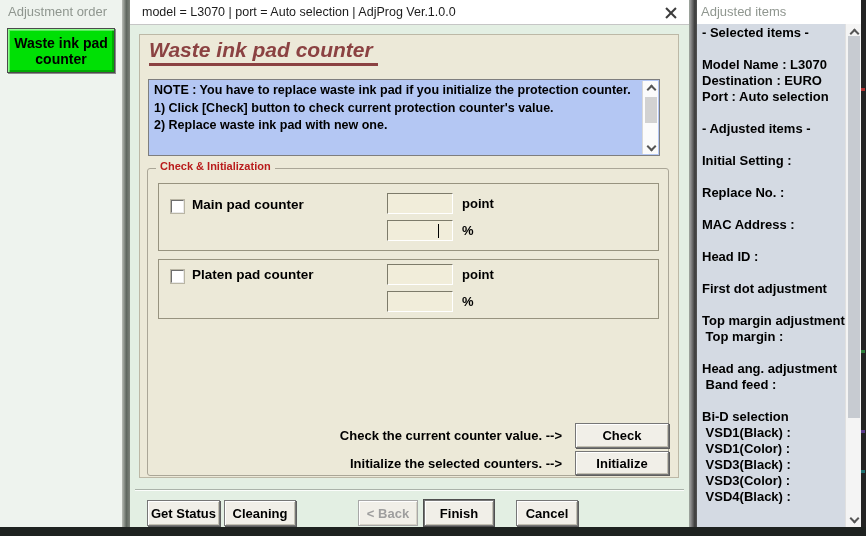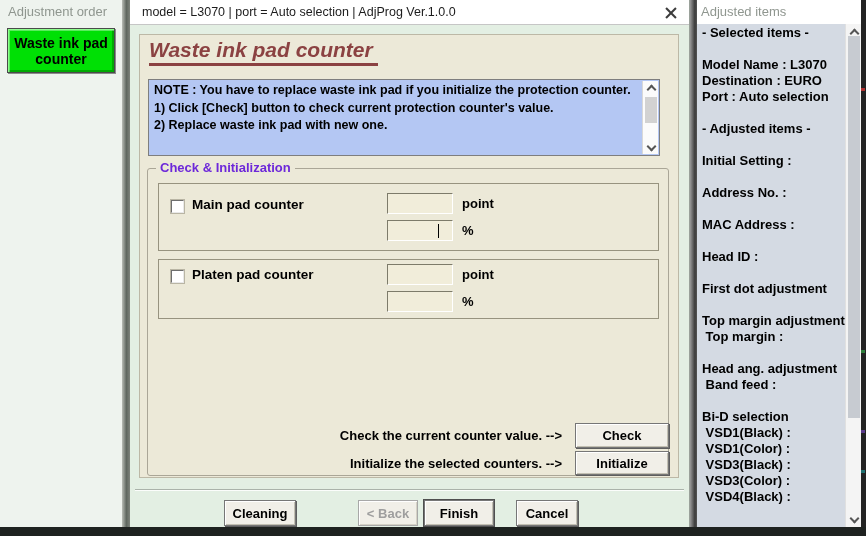--- a/index.html
+++ b/index.html
@@ -49,21 +49,21 @@
     background:#fbfbfb; border-left:1px solid #d8d8d8; }
   .sb-thumb { position:absolute; left:2px; width:12px; background:#d2d2d2; }
   .chev { position:absolute; left:4px; width:7px; height:7px; }
   .chev::before { content:""; position:absolute; left:1px; top:2px; width:5px; height:5px;
     border-left:2px solid #555; border-top:2px solid #555; transform:rotate(45deg); }
   .chev.down::before { transform:rotate(225deg); top:-1px; }
 
   .group { position:absolute; left:7px; top:133px; width:522px; height:308px;
     border:1px solid #aaa697; border-radius:3px; }
   .group-label { position:absolute; left:8px; top:-9px; background:var(--panel-beige,#ece9d8);
-    padding:0 4px; font-size:13px; font-weight:bold; color:#6d28d9; }
+    padding:0 4px; font-size:11px; font-weight:bold; color:#b91c1c; }
   .sub-box { position:absolute; left:10px; width:501px; border:1px solid #97937f; }
   .sub1 { top:14px; height:68px; }
   .sub2 { top:90px; height:60px; }
   .checkbox { position:absolute; width:13px; height:13px; background:#fff;
     border-top:1px solid #6e6e6e; border-left:1px solid #6e6e6e;
     border-bottom:1px solid #e9e9e9; border-right:1px solid #e9e9e9;
     box-shadow:0 0 0 1px #b9b5a4; cursor:pointer; }
   .row-label { position:absolute; font-size:13.5px; font-weight:bold; color:#000; }
   .field { position:absolute; width:66px; height:21px; background:#f1edda;
     border-top:1px solid #7d7b6a; border-left:1px solid #7d7b6a;
@@ -166,20 +166,21 @@
         </div>
 
         <div class="prompt" style="top:259px;">Check the current counter value. --&gt;</div>
         <div class="prompt" style="top:287px;">Initialize the selected counters. --&gt;</div>
         <div class="btn btn-check">Check</div>
         <div class="btn btn-init">Initialize</div>
       </div>
     </div>
 
     <div class="separator"></div>
+    <div class="btn footer-btn btn-getstatus">Get Status</div>
     <div class="btn footer-btn btn-cleaning">Cleaning</div>
     <div class="btn footer-btn btn-back">&lt; Back</div>
     <div class="btn footer-btn btn-finish">Finish</div>
     <div class="btn footer-btn btn-cancel">Cancel</div>
   </div>
 
   <div class="vstrip-right"></div>
   <div class="right-panel">
     <div class="panel-header" style="left:4px;">Adjusted items</div>
     <div class="right-body"></div>
@@ -187,21 +188,21 @@
         <div class="adj-line">- Selected items -</div>
         <div class="adj-line"></div>
         <div class="adj-line">Model Name : L3070</div>
         <div class="adj-line">Destination : EURO</div>
         <div class="adj-line">Port : Auto selection</div>
         <div class="adj-line"></div>
         <div class="adj-line">- Adjusted items -</div>
         <div class="adj-line"></div>
         <div class="adj-line">Initial Setting :</div>
         <div class="adj-line"></div>
-        <div class="adj-line">Address No. :</div>
+        <div class="adj-line">Replace No. :</div>
         <div class="adj-line"></div>
         <div class="adj-line">MAC Address :</div>
         <div class="adj-line"></div>
         <div class="adj-line">Head ID :</div>
         <div class="adj-line"></div>
         <div class="adj-line">First dot adjustment</div>
         <div class="adj-line"></div>
         <div class="adj-line">Top margin adjustment</div>
         <div class="adj-line"> Top margin :</div>
         <div class="adj-line"></div>

